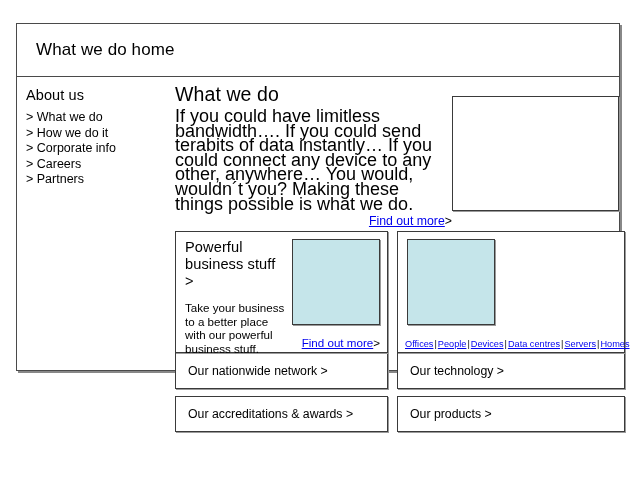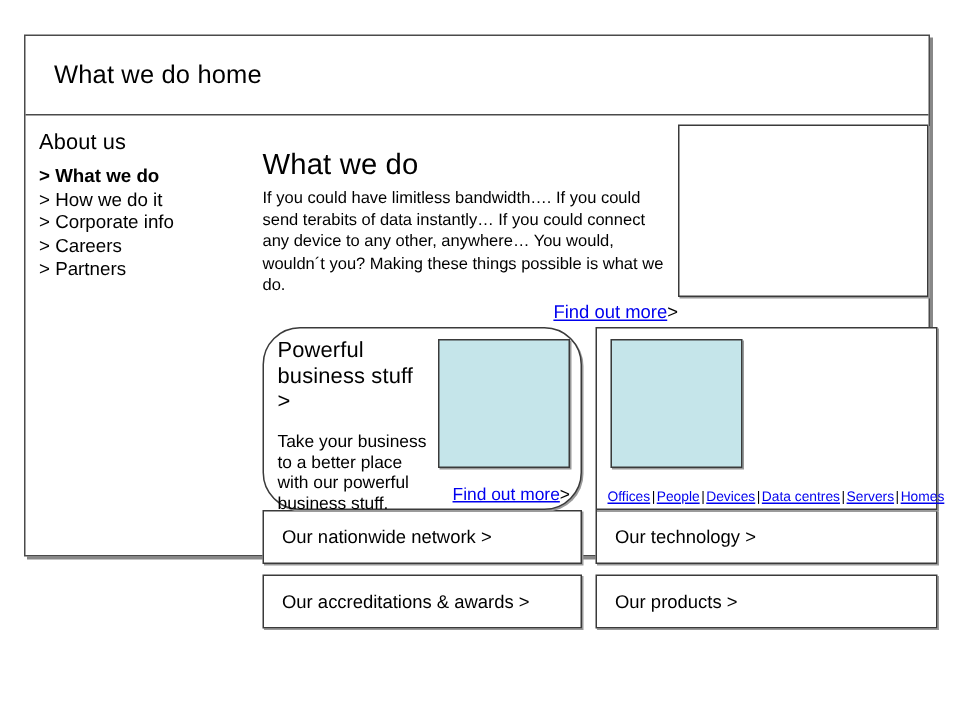--- a/index.html
+++ b/index.html
@@ -64,21 +64,21 @@
     list-style: none;
     margin: 0;
     padding: 0;
   }
   #sidebar li {
     font-size: 12.5px;
     line-height: 15.5px;
     white-space: nowrap;
   }
   #sidebar li.active {
-    font-weight: bold;
+    font-weight: normal;
   }
 
   
   #main {
     flex: 1 1 auto;
     padding: 6px 6px 0 6px;
     box-sizing: border-box;
     position: relative;
   }
 
@@ -92,21 +92,21 @@
     flex: 0 0 268px;
   }
   #intro-text h1 {
     font-size: 19.5px;
     font-weight: normal;
     margin: 0 0 3px 0;
     letter-spacing: 0.1px;
   }
   #intro-text p {
     margin: 0;
-    font-size: 11px;
+    font-size: 18px;
     line-height: 14.6px;
   }
   #hero-box {
     width: 167px;
     height: 115px;
     margin-left: 9px;
     border: 1px solid #3a3a3a;
     box-sizing: border-box;
     background: #ffffff;
     box-shadow: 1px 1px 0 0 #9a9a9a;
@@ -129,21 +129,21 @@
   }
   .promo-card {
     border: 1px solid #3a3a3a;
     box-sizing: border-box;
     background: #ffffff;
     height: 122px;
     padding: 7px 7px 4px 9px;
     position: relative;
     box-shadow: 1px 1px 0 0 #9a9a9a;
   }
-  #card-left  { width: 213px; flex: 0 0 213px; border-radius: 25px; }
+  #card-left  { width: 213px; flex: 0 0 213px; }
   #card-right { width: 228px; flex: 0 0 228px; margin-left: 9px; }
 
   .card-inner {
     display: flex;
   }
   .card-copy {
     flex: 1 1 auto;
     padding-right: 6px;
   }
   .card-title {

